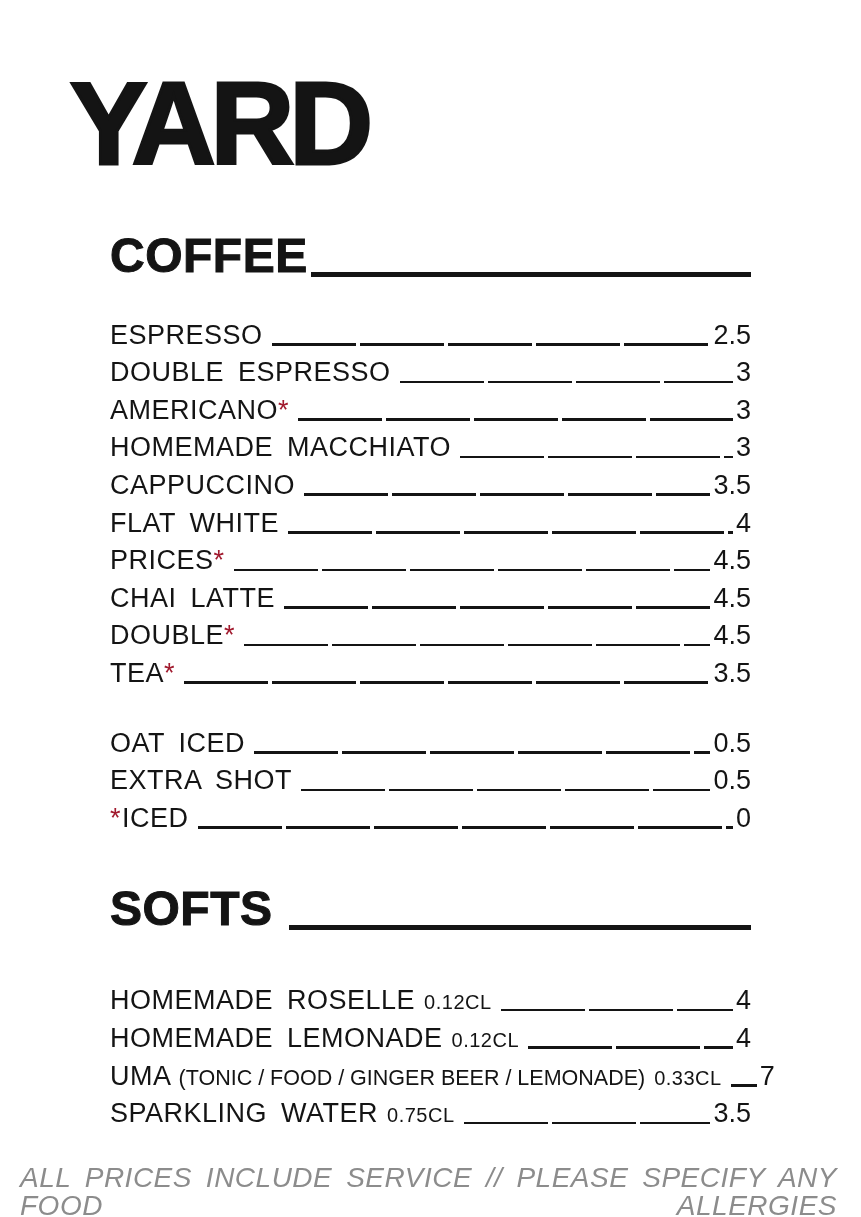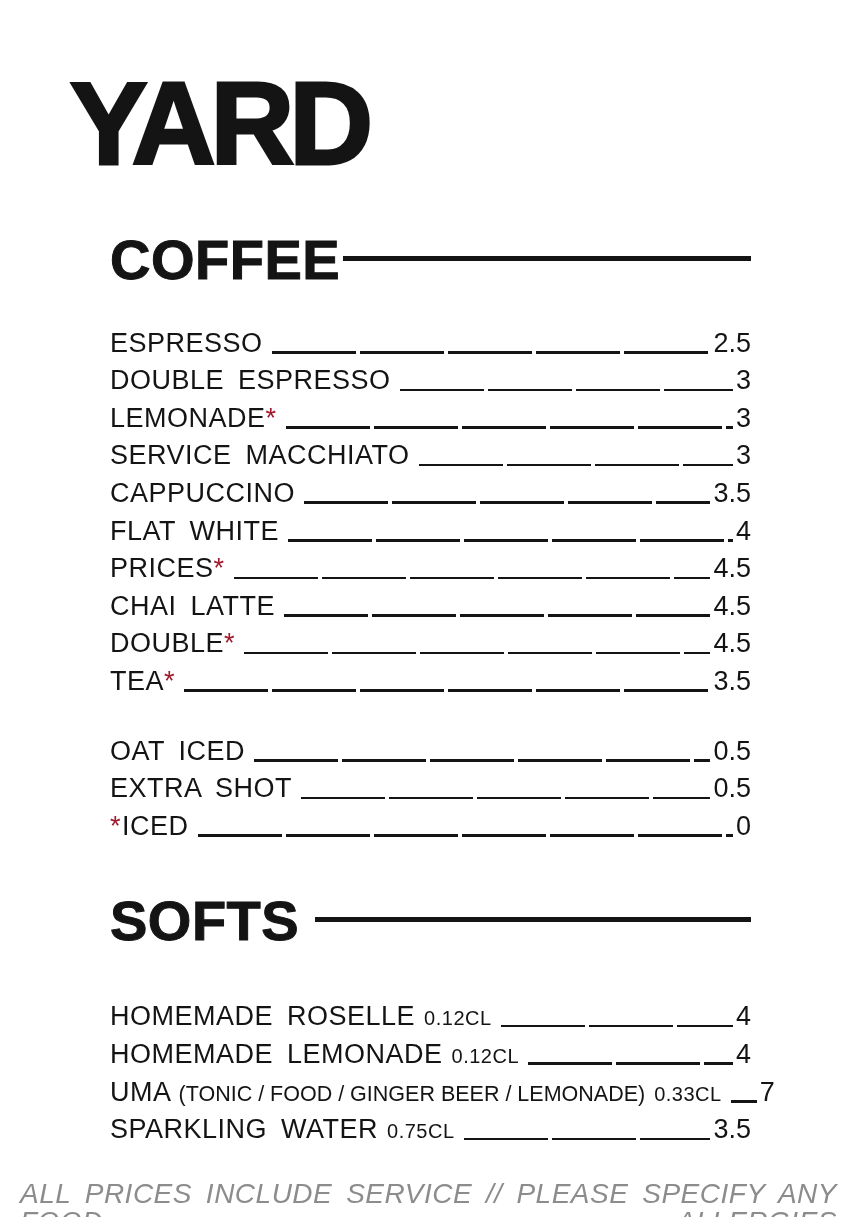--- a/index.html
+++ b/index.html
@@ -22,22 +22,22 @@
     font-size: 116px;
     line-height: 1;
     font-weight: bold;
     letter-spacing: -5px;
     -webkit-text-stroke: 3px currentColor;
     white-space: nowrap;
   }
   
   .section-heading {
     display: flex;
-    align-items: center;
-    font-size: 56px;
+    align-items: flex-end;
+    font-size: 48px;
     font-weight: bold;
     line-height: 1;
     letter-spacing: 0.5px;
     -webkit-text-stroke: 1px currentColor;
   }
   .section-heading.coffee { margin-top: 50px; }
   .section-heading.softs  { margin-top: 53px; }
   .heading-rule {
     flex: 1;
     height: 5px;
@@ -127,31 +127,31 @@
 
       <span class="name-text">DOUBLE ESPRESSO</span>
 
     </span>
     <span class="leader"></span>
     <span class="price">3</span>
   </div>
         <div class="row">
     <span class="name">
 
-      <span class="name-text">LEMONADE</span>
+      <span class="name-text">AMERICANO</span>
       <span class="star suffix">*</span>
 
     </span>
     <span class="leader"></span>
     <span class="price">3</span>
   </div>
         <div class="row">
     <span class="name">
 
-      <span class="name-text">SERVICE MACCHIATO</span>
+      <span class="name-text">HOMEMADE MACCHIATO</span>
 
     </span>
     <span class="leader"></span>
     <span class="price">3</span>
   </div>
         <div class="row">
     <span class="name">
 
       <span class="name-text">CAPPUCCINO</span>
 

